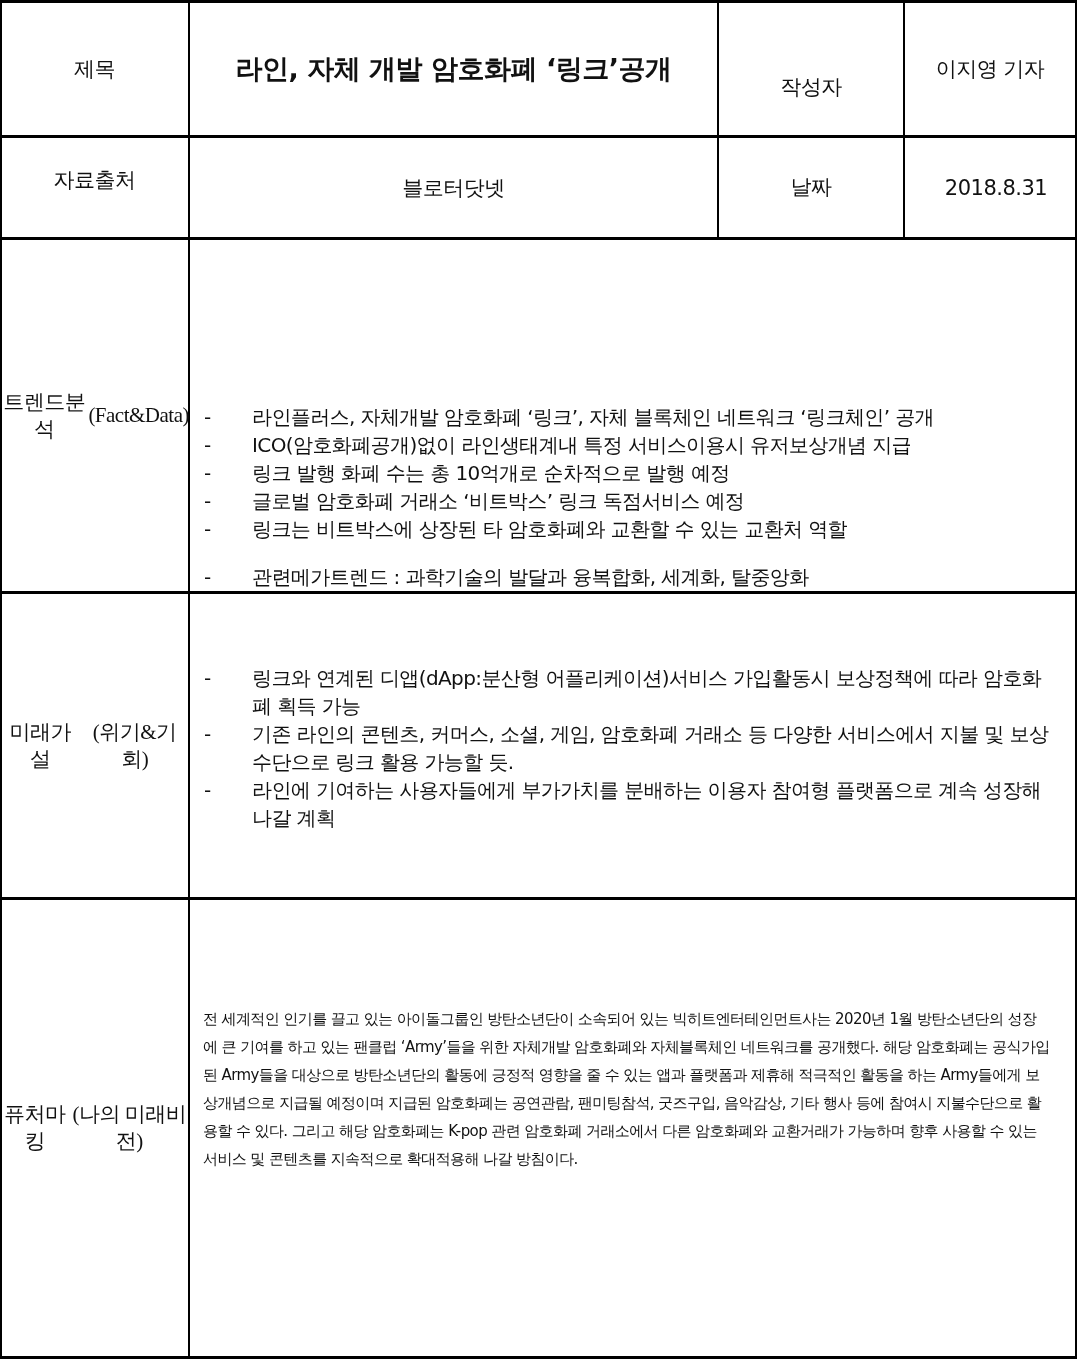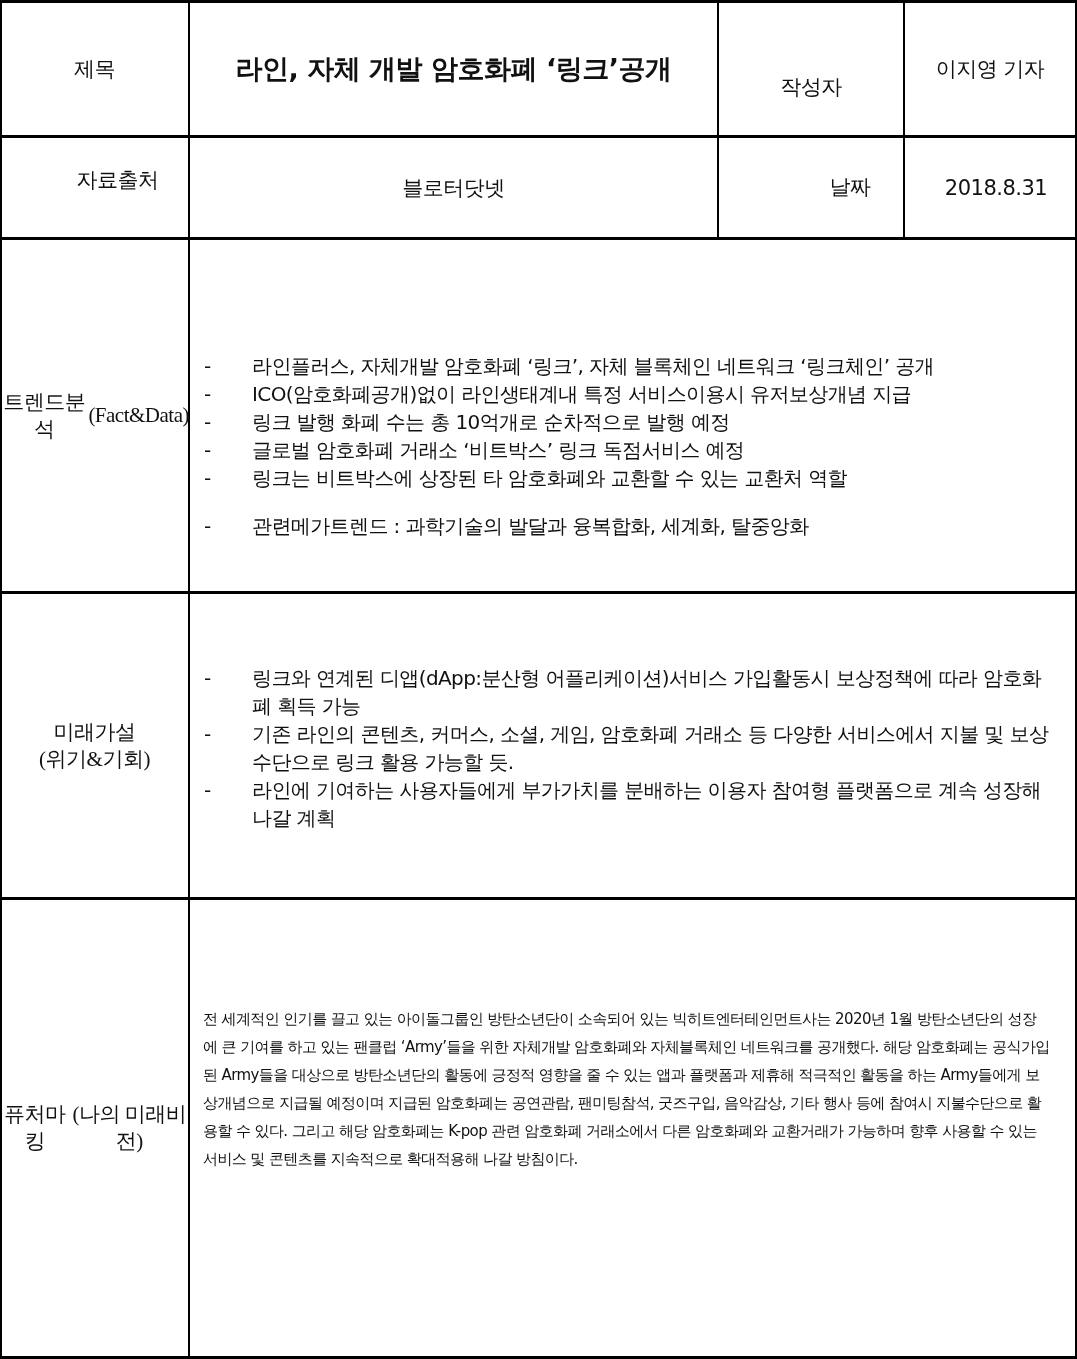--- a/index.html
+++ b/index.html
@@ -43,49 +43,49 @@
   <div class="cell title" style="left:190px; top:3px; width:527px; height:132px;">
     <span>라인, 자체 개발 암호화폐 ‘링크’공개</span>
   </div>
   <div class="cell label" style="left:719px; top:3px; width:184px; height:168px;">
     <span>작성자</span>
   </div>
   <div class="cell value" style="left:905px; top:3px; width:170px; height:132px;">
     <span>이지영 기자</span>
   </div>
 
-  <div class="cell label" style="left:0; top:138px; width:189px; height:85px;margin-left:23px;">
+  <div class="cell label" style="left:0; top:138px; width:189px; height:85px;">
     <span>자료출처</span>
   </div>
   <div class="cell value" style="left:190px; top:138px; width:527px; height:99px;">
     <span>블로터닷넷</span>
   </div>
-  <div class="cell label" style="left:719px; top:138px; width:184px; height:99px;margin-left:39px;">
+  <div class="cell label" style="left:719px; top:138px; width:184px; height:99px;">
     <span>날짜</span>
   </div>
   <div class="cell value" style="left:905px; top:138px; width:134px; height:99px;padding-left:48px;">
     <span>2018.8.31</span>
   </div>
 
   <div class="cell label" style="left:0; top:240px; width:189px; height:351px; flex-direction:row;">
     <span>트렌드분석</span>
     <span>(Fact&amp;Data)</span>
   </div>
-  <div class="cell content" style="left:190px; top:240px; width:885px; height:351px; padding-top:112px;">
+  <div class="cell content" style="left:190px; top:240px; width:885px; height:351px; padding-top:112px;align-items:flex-end;">
     <ul class="bullets">
       <li>라인플러스, 자체개발 암호화폐 ‘링크’, 자체 블록체인 네트워크 ‘링크체인’ 공개</li>
       <li>ICO(암호화폐공개)없이 라인생태계내 특정 서비스이용시 유저보상개념 지급</li>
       <li>링크 발행 화폐 수는 총 10억개로 순차적으로 발행 예정</li>
       <li>글로벌 암호화폐 거래소 ‘비트박스’ 링크 독점서비스 예정</li>
       <li>링크는 비트박스에 상장된 타 암호화폐와 교환할 수 있는 교환처 역할</li>
       <li class="gap">관련메가트렌드 : 과학기술의 발달과 융복합화, 세계화, 탈중앙화</li>
     </ul>
   </div>
 
-  <div class="cell label" style="left:0; top:594px; width:189px; height:303px; flex-direction:column;">
+  <div class="cell label" style="left:0; top:594px; width:189px; height:303px; ">
     <span>미래가설</span>
     <span>(위기&amp;기회)</span>
   </div>
   <div class="cell content" style="left:190px; top:594px; width:870px; height:303px; padding-top:70px;">
     <ul class="bullets">
       <li>링크와 연계된 디앱(dApp:분산형 어플리케이션)서비스 가입활동시 보상정책에 따라 암호화폐 획득 가능</li>
       <li>기존 라인의 콘텐츠, 커머스, 소셜, 게임, 암호화폐 거래소 등 다양한 서비스에서 지불 및 보상수단으로 링크 활용 가능할 듯.</li>
       <li>라인에 기여하는 사용자들에게 부가가치를 분배하는 이용자 참여형 플랫폼으로 계속 성장해 나갈 계획</li>
     </ul>
   </div>

